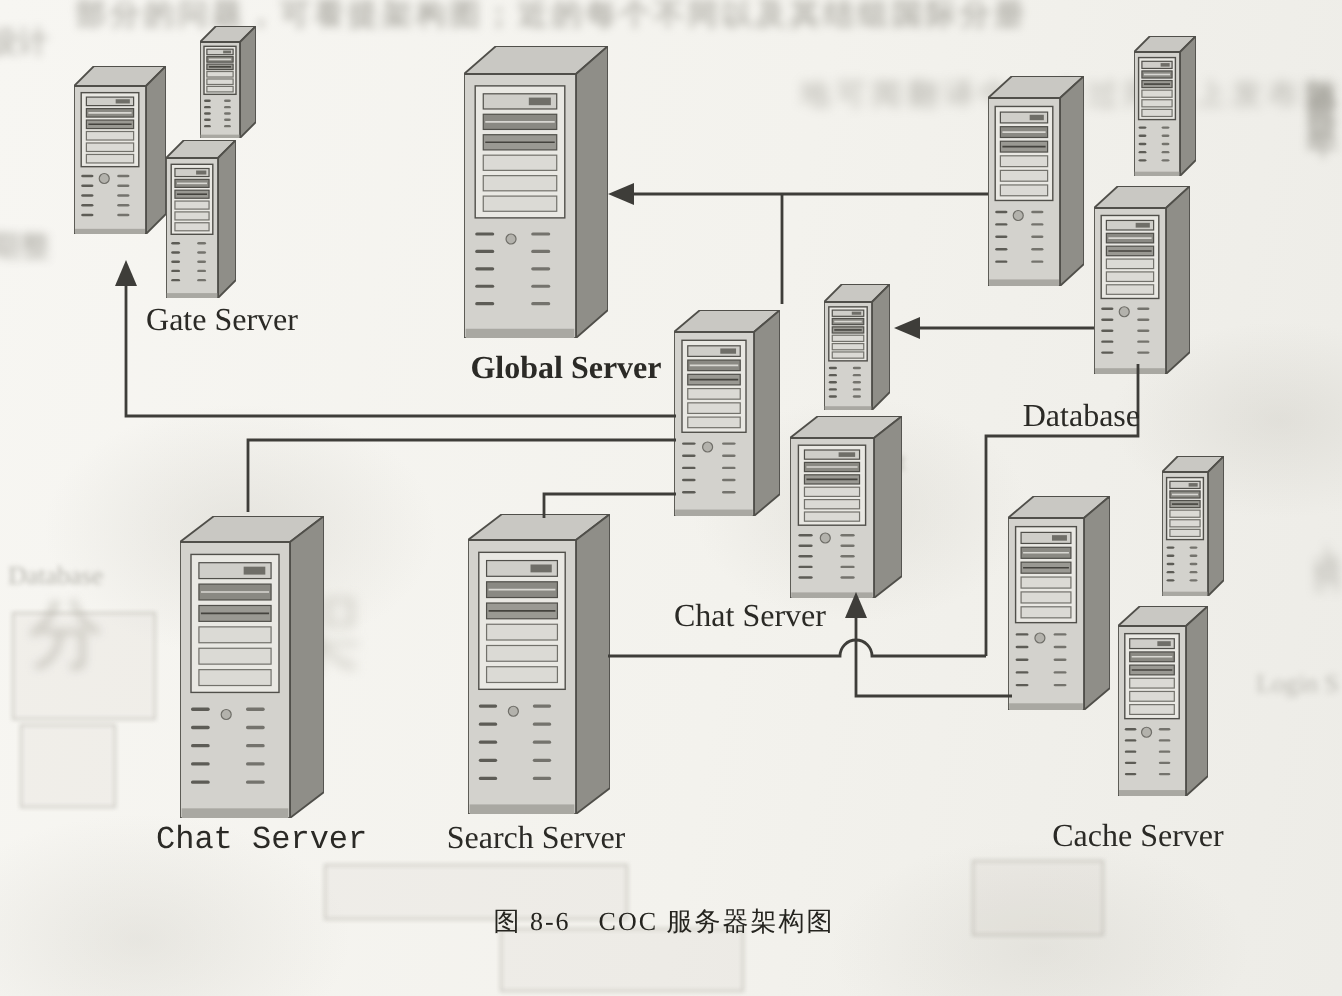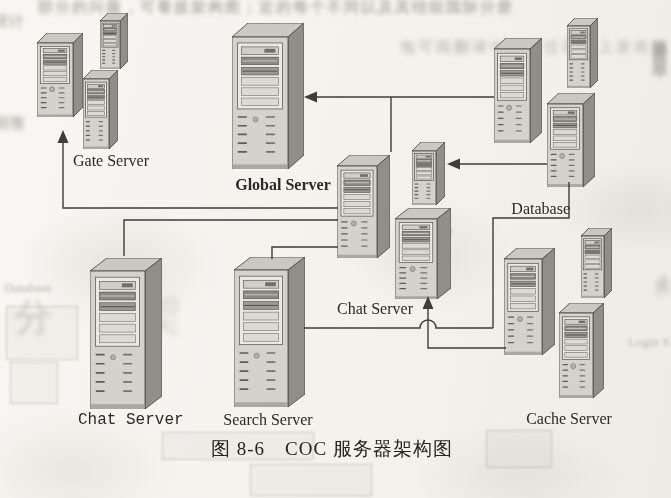--- a/index.html
+++ b/index.html
@@ -15,22 +15,22 @@
       radial-gradient(120px 80px at 430px 255px, rgba(205,203,195,.35), rgba(205,203,195,0) 70%),
       radial-gradient(150px 90px at 70px 470px,  rgba(205,203,195,.35), rgba(205,203,195,0) 70%),
       radial-gradient(120px 70px at 640px 210px, rgba(200,198,190,.35), rgba(200,198,190,0) 70%),
       radial-gradient(150px 80px at 520px 475px, rgba(200,198,190,.30), rgba(200,198,190,0) 70%);
   }
   #edges{position:absolute;left:0;top:0;z-index:3;}
   #towers{position:absolute;left:0;top:0;z-index:2;}
   #towers svg{position:absolute;}
   #labels{position:absolute;left:0;top:0;z-index:4;}
   .node-label{position:absolute;font-size:16px;color:#2b2a26;text-align:center;white-space:nowrap;}
-  .caption{position:absolute;left:160px;top:436px;width:344px;text-align:center;
-           font-size:19px;color:#25241f;letter-spacing:1px;z-index:4;}
+  .caption{position:absolute;left:160px;top:452px;width:344px;text-align:center;
+           font-size:13px;color:#25241f;letter-spacing:1px;z-index:4;}
   
   .bt{position:absolute;z-index:1;color:#85837a;white-space:nowrap;pointer-events:none;}
   .bt-top1{left:38px;top:-2px;width:640px;font-size:15px;font-weight:bold;filter:blur(2px);opacity:.55;letter-spacing:2px;}
   .bt-top2{left:400px;top:38px;font-size:15px;font-weight:bold;filter:blur(2.6px);opacity:.38;letter-spacing:3px;}
   .bt-right1{left:650px;top:28px;font-size:15px;font-weight:bold;writing-mode:vertical-rl;filter:blur(2px);opacity:.5;letter-spacing:4px;}
   .bt-right2{left:653px;top:260px;font-size:14px;writing-mode:vertical-rl;filter:blur(2.4px);opacity:.35;letter-spacing:4px;}
   .bt-left1{left:-6px;top:12px;font-size:15px;font-weight:bold;filter:blur(2px);opacity:.5;}
   .bt-left2{left:-5px;top:114px;font-size:15px;font-weight:bold;filter:blur(2.2px);opacity:.45;}
   .bt-database{left:4px;top:280px;font-size:13px;filter:blur(1.4px);opacity:.55;}
   .bt-client{left:421px;top:223px;font-size:13px;color:#a9a79e;filter:blur(1.2px);opacity:.8;}

